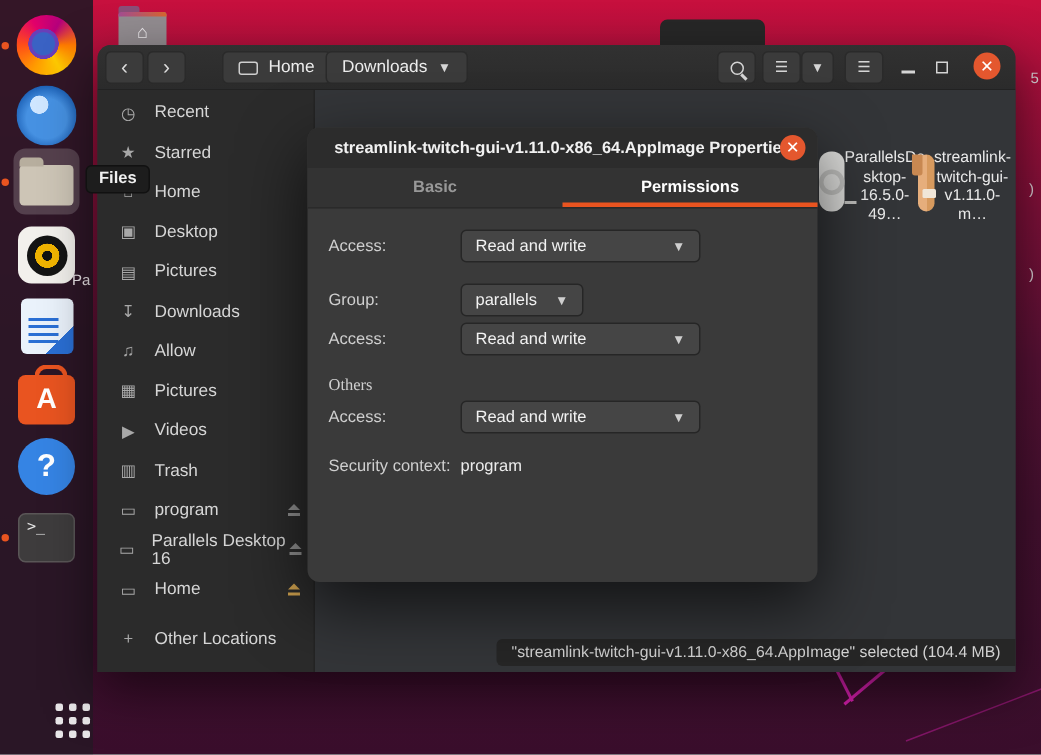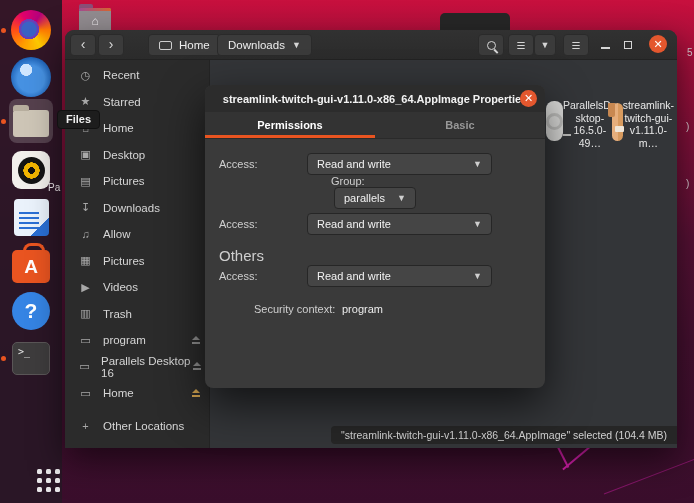--- a/index.html
+++ b/index.html
@@ -130,23 +130,23 @@
   .tab { flex:1; display:flex; align-items:center; justify-content:center; font-size:11px; font-weight:bold; color:#989898; position:relative; }
   .tab.active { color:#fff; }
   .tab.active::after { content:""; position:absolute; left:0; right:0; bottom:0; height:3px; background:#e95420; }
   #dlg-body { position:absolute; top:54px; left:0; right:0; bottom:0; padding:12px 14px; }
   .drow { display:flex; align-items:center; }
   .dlabel { width:88px; color:#cfcfcf; font-size:11px; flex:none; }
   .me-badge { background:#d4512c; color:#fff; font-size:11px; padding:0 3px; }
   .dropdown { height:22px; background:#454545; border:1px solid #262626; border-radius:4px; display:flex; align-items:center;
     justify-content:space-between; padding:0 9px; color:#f2f2f2; font-size:11px; }
   .dropdown .caret { color:#cfcfcf; font-size:9px; margin-left:10px; }
-  .dd-wide { width:185px;text-align:right; }
+  .dd-wide { width:160px;text-align:right; }
   .dd-narrow { width:82px; }
-  .section-label { color:#cfcfcf; font-size:15px; }
+  .section-label { color:#cfcfcf; font-size:11px;font-family:Liberation Serif, serif; }
   .checkbox { width:13px; height:13px; border-radius:3px; background:#a9569b; border:1px solid #c285b5; color:#fff;
     font-size:9px; display:flex; align-items:center; justify-content:center; flex:none; }
   .cb-label { margin-left:8px; color:#ececec; font-size:11px; }
   .sec-value { color:#ececec; font-size:11px; }
 </style>
 </head>
 <body>
 
 <div id="screen">
 
@@ -344,32 +344,32 @@
   </div>
 
   <div id="tooltip">Files</div>
 
   <div id="dialog">
     <div id="dlg-titlebar">
       <span id="dlg-title">streamlink-twitch-gui-v1.11.0-x86_64.AppImage Properties</span>
       <div id="dlg-close">✕</div>
     </div>
     <div id="dlg-tabs">
+      <div class="tab">Basic</div>
       <div class="tab active">Permissions</div>
-      <div class="tab">Basic</div>
     </div>
     <div id="dlg-body">
       <div class="drow" style="margin-top:2px;">
         <span class="dlabel">Access:</span>
         <div class="dropdown dd-wide">
           <span>Read and write</span>
           <span class="caret">▼</span>
         </div>
       </div>
-      <div class="drow" style="margin-top:0;flex-direction:column;">
+      <div class="drow" style="margin-top:14px;">
         <span class="dlabel">Group:</span>
         <div class="dropdown dd-narrow">
           <span>parallels</span>
           <span class="caret">▼</span>
         </div>
       </div>
       <div class="drow" style="margin-top:4px;">
         <span class="dlabel">Access:</span>
         <div class="dropdown dd-wide">
           <span>Read and write</span>
@@ -380,19 +380,19 @@
         <span class="section-label">Others</span>
       </div>
       <div class="drow" style="margin-top:2px;">
         <span class="dlabel">Access:</span>
         <div class="dropdown dd-wide">
           <span>Read and write</span>
           <span class="caret">▼</span>
         </div>
       </div>
       <div class="drow" style="margin-top:14px; height:16px;">
-        <span class="dlabel" style="width:88px;margin-left:35px;">Security context:</span>
+        <span class="dlabel" style="width:88px;">Security context:</span>
         <span class="sec-value">program</span>
       </div>
     </div>
   </div>
 
 </div>
 
 </body></html>

